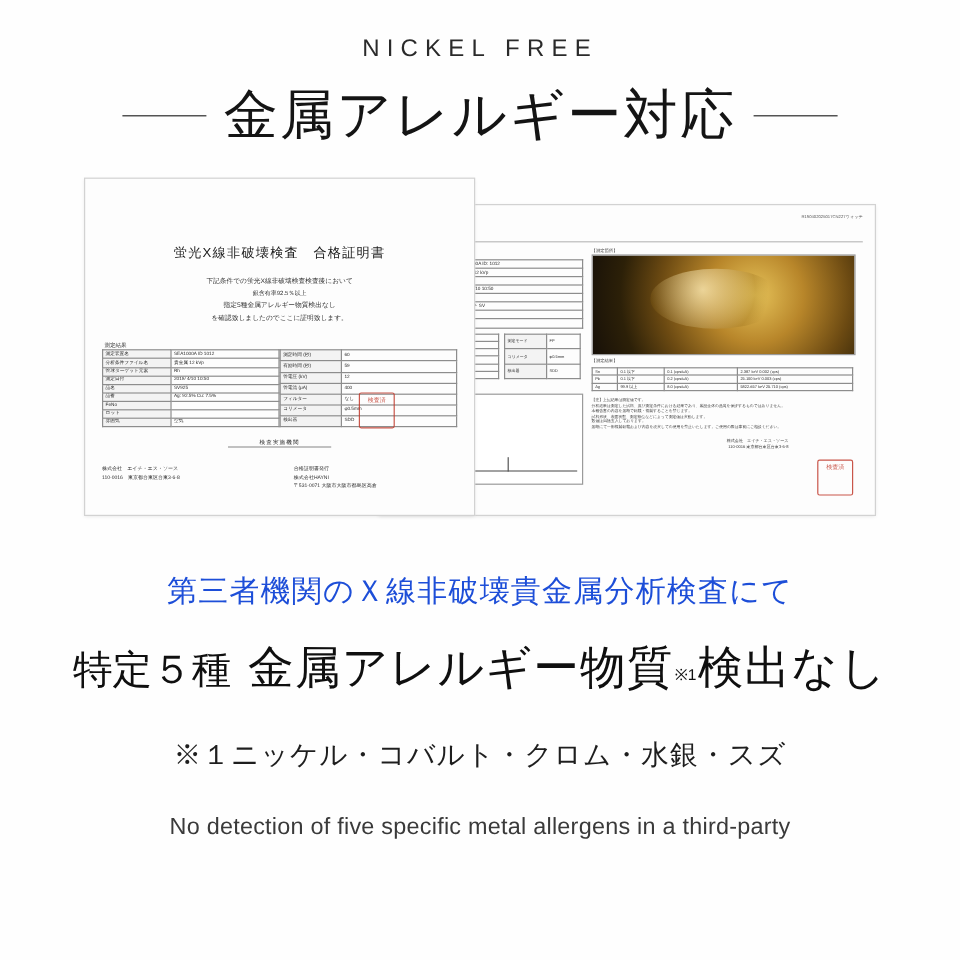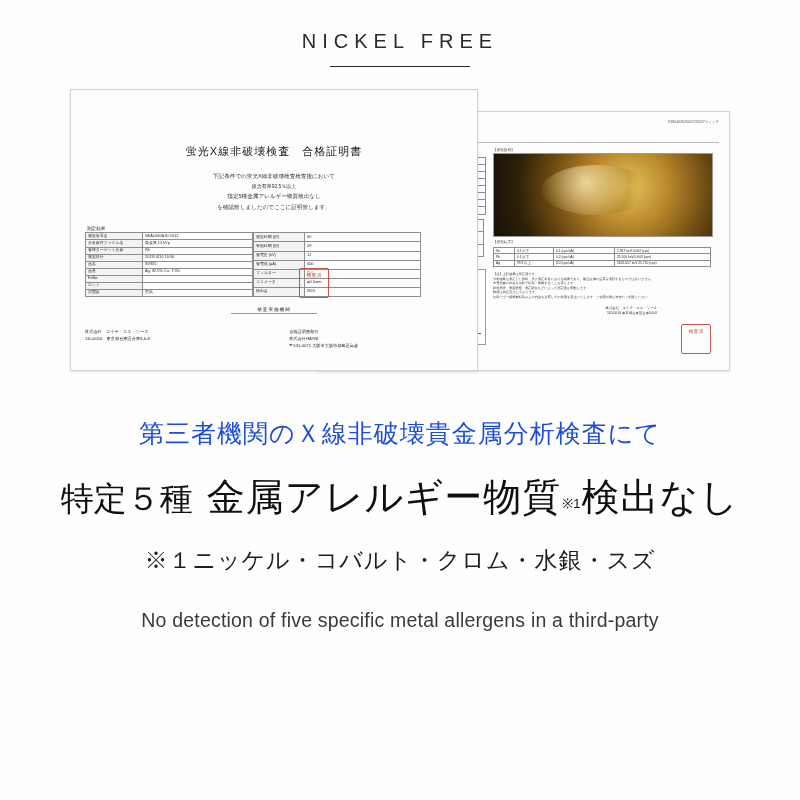--- a/index.html
+++ b/index.html
@@ -87,21 +87,21 @@
     left: 250px;
     top: 26px;
     width: 140px;
     height: 240px;
     background: #fbfbfb;
   }
   
   .doc-front {
     left: 20px;
     top: 0px;
-    width: 408px;
+    width: 326px;
     height: 282px;
     padding: 10px 14px;
   }
 
   .doc-front .cert-title {
     text-align: center;
     font-size: 11px;
     letter-spacing: 1px;
     margin-top: 44px;
     color: #1a1a1a;
@@ -291,21 +291,21 @@
     font-size: 38px;
     letter-spacing: 1px;
   }
   .line2 .sup {
     font-size: 13px;
     position: relative;
     top: -2px;
     margin: 0 1px;
   }
   .line3 {
-    margin-top: 22px;
+    margin-top: 32px;
     font-size: 23px;
     letter-spacing: 1px;
     color: #1e1e1e;
   }
   .line-en {
     margin-top: 30px;
     font-size: 19.5px;
     line-height: 1.45;
     color: #3a3a3a;
     letter-spacing: 0.2px;
@@ -313,20 +313,21 @@
 </style>
 </head>
 <body>
 
 <div class="page">
 
   <div class="header">
     <div class="eyebrow">NICKEL FREE</div>
     <div class="title-row">
       <div class="title-rule"></div>
+      <div class="title-jp">金属アレルギー対応</div>
       <div class="title-rule"></div>
     </div>
   </div>
 
   <div class="certs">
 
     <div class="doc doc-edge"></div>
 
     <div class="doc doc-back">
       <div class="back-top">

